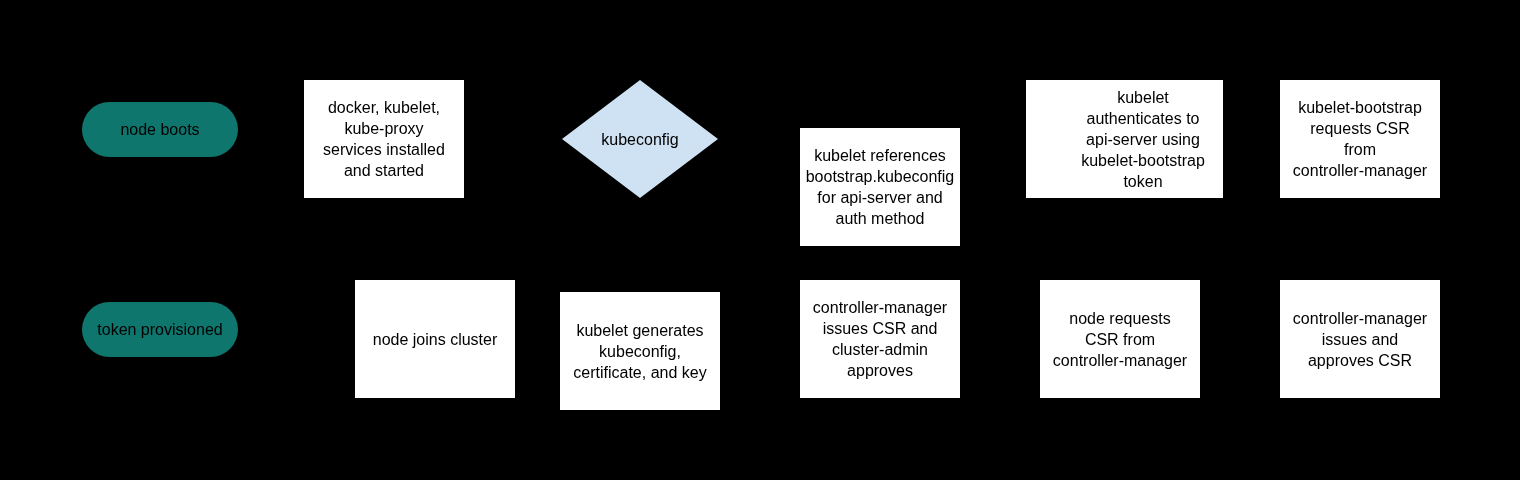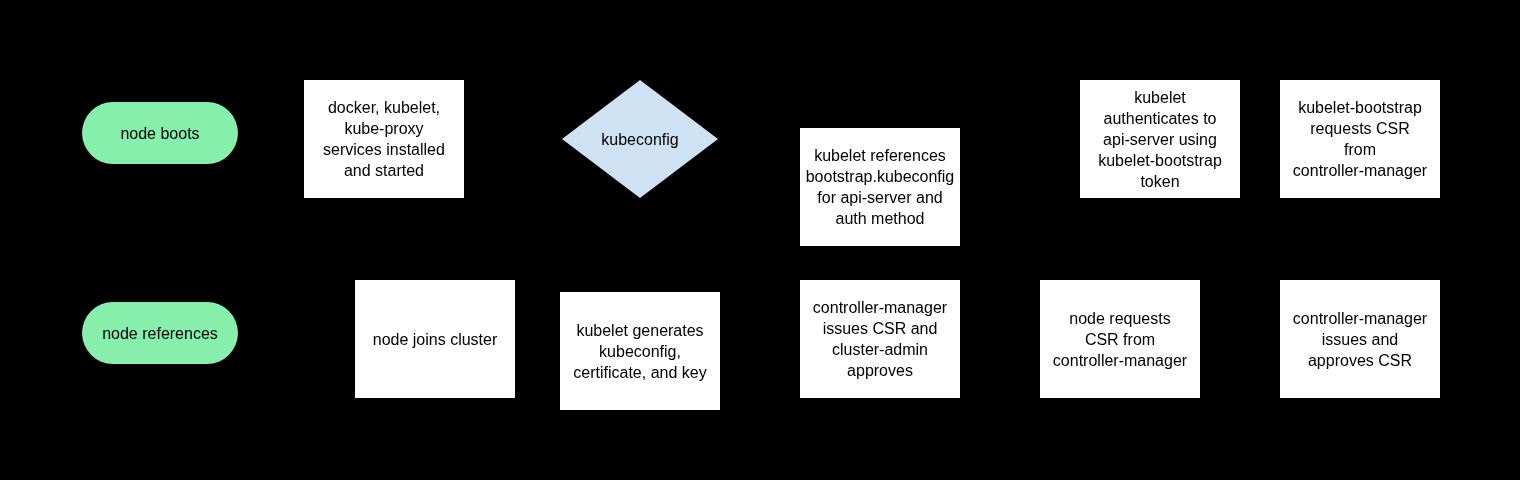--- a/index.html
+++ b/index.html
@@ -23,22 +23,22 @@
     color: #000000;
     font-size: 16px;
     line-height: 21px;
   }
   .node .label {
     white-space: pre;      
     flex: 0 0 auto;        
   }                        
   .terminal {
     width: 156px;
-    height: 62px;
-    background: #86efac;
+    height: 55px;
+    background: #0f766e;
     border-radius: 38px;
   }
   .process {
     width: 160px;
     height: 118px;
     background: #ffffff;
   }
   .decision {
     width: 156px;
     height: 118px;
@@ -66,37 +66,37 @@
     <span class="label">kubeconfig</span>
   </div>
 
   <div class="node process" style="left:800px; top:80px;margin-top:48px;">
     <span class="label">kubelet references
 bootstrap.kubeconfig
 for api-server and
 auth method</span>
   </div>
 
-  <div class="node process" style="left:1080px; top:80px;">
+  <div class="node process" style="left:1026px; top:80px;padding-left:37px;">
     <span class="label">kubelet
 authenticates to
 api-server using
 kubelet-bootstrap
 token</span>
   </div>
 
   <div class="node process" style="left:1280px; top:80px;">
     <span class="label">kubelet-bootstrap
 requests CSR
 from
 controller-manager</span>
   </div>
 
   <div class="node terminal" style="left:82px; top:302px;">
-    <span class="label">node references</span>
+    <span class="label">token provisioned</span>
   </div>
 
   <div class="node process" style="left:320px; top:280px;margin-left:35px;">
     <span class="label">node joins cluster</span>
   </div>
 
   <div class="node process" style="left:560px; top:292px;">
     <span class="label">kubelet generates
 kubeconfig,
 certificate, and key</span>

